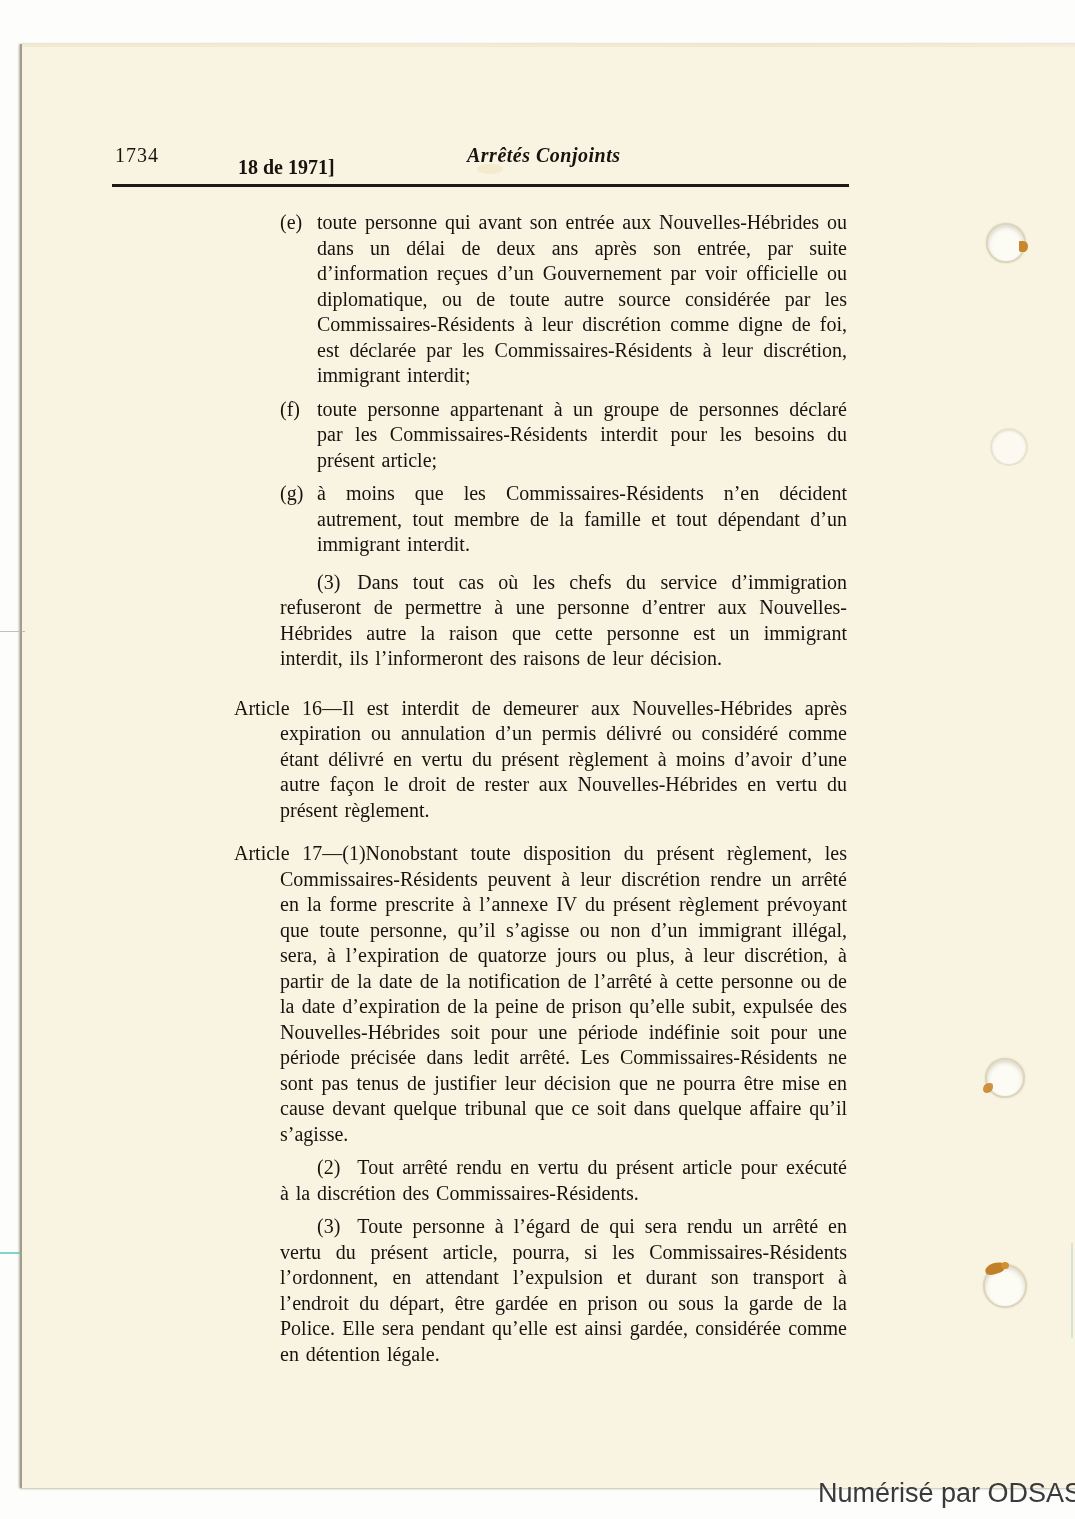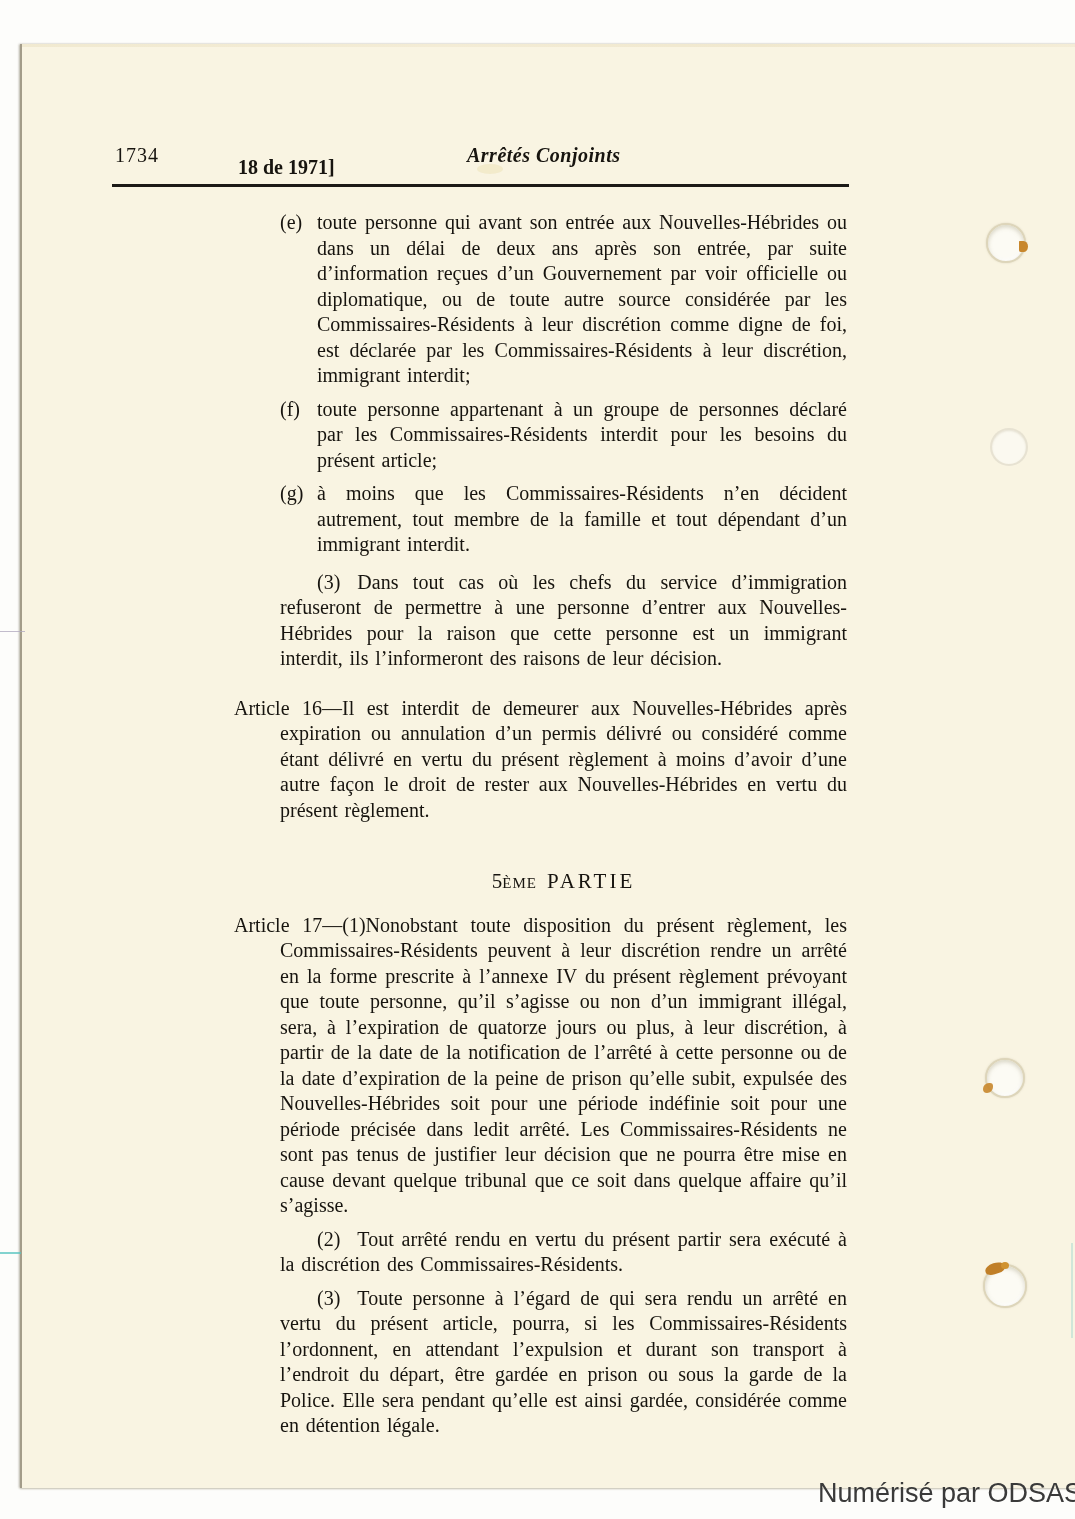--- a/index.html
+++ b/index.html
@@ -131,30 +131,29 @@
       <div class="list-item">
         <span class="clause-label">(f)</span>
         <span class="clause-text">toute personne appartenant à un groupe de personnes déclaré par les Commissaires-Résidents interdit pour les besoins du présent article;</span>
       </div>
 
       <div class="list-item">
         <span class="clause-label">(g)</span>
         <span class="clause-text">à moins que les Commissaires-Résidents n’en décident autrement, tout membre de la famille et tout dépendant d’un immigrant interdit.</span>
       </div>
 
-      <p class="numbered-para"><span class="para-num">(3)</span><span>Dans tout cas où les chefs du service d’immigration refuseront de permettre à une personne d’entrer aux Nouvelles-Hébrides pour la raison que cette personne est un immigrant interdit, ils l’informeront des raisons de leur décision.</span></p>
+      <p class="numbered-para"><span class="para-num">(3)</span><span>Dans tout cas où les chefs du service d’immigration refuseront de permettre à une personne d’entrer aux Nouvelles-Hébrides autre la raison que cette personne est un immigrant interdit, ils l’informeront des raisons de leur décision.</span></p>
 
       <p class="article-para article-16"><span>Article 16—</span><span>Il est interdit de demeurer aux Nouvelles-Hébrides après expiration ou annulation d’un permis délivré ou considéré comme étant délivré en vertu du présent règlement à moins d’avoir d’une autre façon le droit de rester aux Nouvelles-Hébrides en vertu du présent règlement.</span></p>
 
-      <h2 class="part-heading"><span class="part-number">5</span><span class="part-ordinal">ème</span><span class="part-word">PARTIE</span></h2>
 
 
       <p class="article-para article-17"><span class="article-label-gap">Article 17—(1)</span><span>Nonobstant toute disposition du présent règlement, les Commissaires-Résidents peuvent à leur discrétion rendre un arrêté en la forme prescrite à l’annexe IV du présent règlement prévoyant que toute personne, qu’il s’agisse ou non d’un immigrant illégal, sera, à l’expiration de quatorze jours ou plus, à leur discrétion, à partir de la date de la notification de l’arrêté à cette personne ou de la date d’expiration de la peine de prison qu’elle subit, expulsée des Nouvelles-Hébrides soit pour une période indéfinie soit pour une période précisée dans ledit arrêté. Les Commissaires-Résidents ne sont pas tenus de justifier leur décision que ne pourra être mise en cause devant quelque tribunal que ce soit dans quelque affaire qu’il s’agisse.</span></p>
 
-      <p class="sub-para"><span class="para-num">(2)</span><span>Tout arrêté rendu en vertu du présent partir sera exécuté à la discrétion des Commissaires-Résidents.</span></p>
+      <p class="sub-para"><span class="para-num">(2)</span><span>Tout arrêté rendu en vertu du présent article pour exécuté à la discrétion des Commissaires-Résidents.</span></p>
 
       <p class="sub-para"><span class="para-num">(3)</span><span>Toute personne à l’égard de qui sera rendu un arrêté en vertu du présent article, pourra, si les Commissaires-Résidents l’ordonnent, en attendant l’expulsion et durant son transport à l’endroit du départ, être gardée en prison ou sous la garde de la Police. Elle sera pendant qu’elle est ainsi gardée, considérée comme en détention légale.</span></p>
 
     </div>
 
     <div class="hole hole-1">
         <span class="rust rust-1"></span>
       </div>
     <div class="hole hole-2"></div>
     <div class="hole hole-3">

